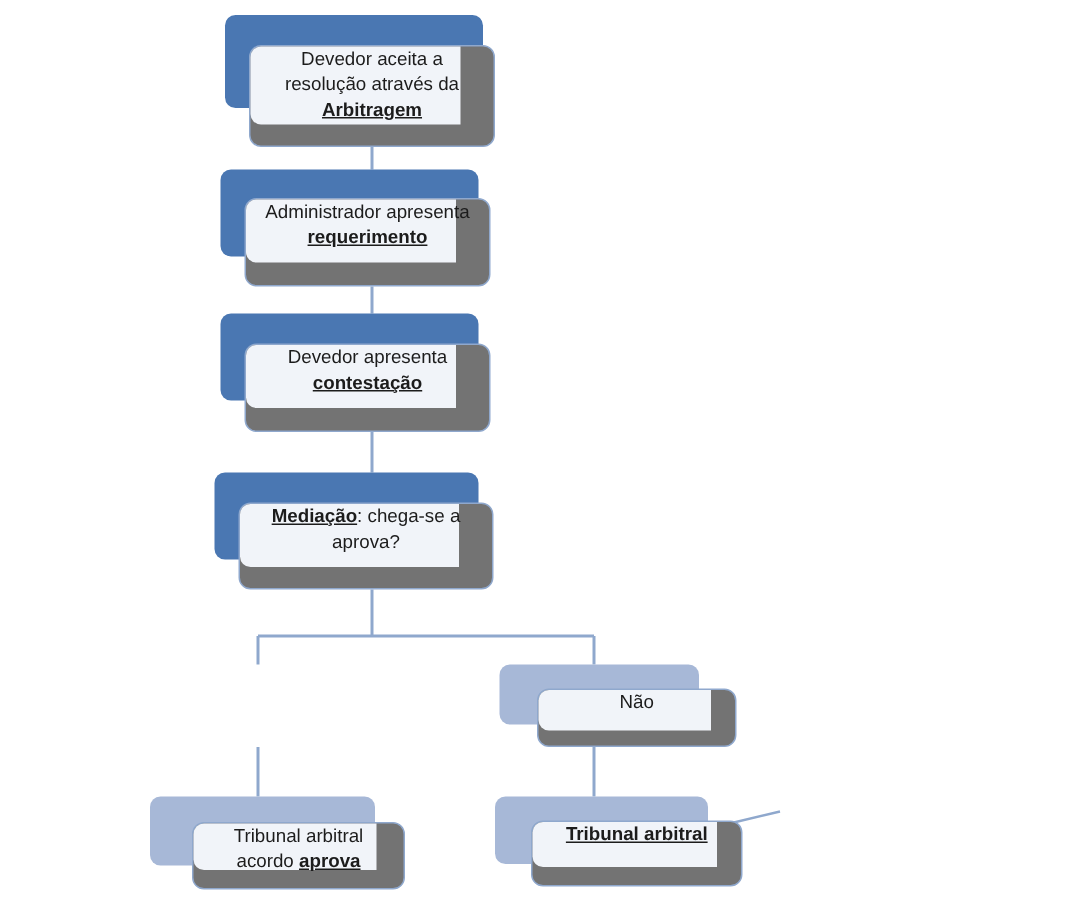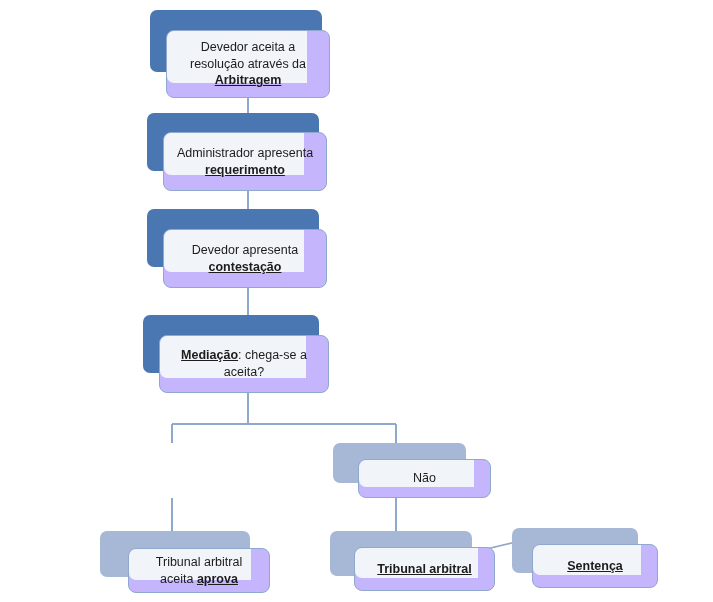--- a/index.html
+++ b/index.html
@@ -43,26 +43,26 @@
   .node .shadow {
     position: absolute;
     left: 0;
     top: 0;
     border-radius: 7px;
   }
 
   
   .node .card {
     position: absolute;
-    background: #c4b5fd;
+    background: #737373;
     border: 1.3px solid #8fa8cd;
     border-radius: 8px;
     box-sizing: border-box;
     display: flex;
-    align-items: center;
+    align-items: flex-start;
     justify-content: center;
   }
 
   
   .node .card .fill {
     position: absolute;
     left: 0;
     right: 22px;
     top: 0;
     background: #f1f4f9;
@@ -198,58 +198,49 @@
       </div>
     </div>
   </div>
 
   <div class="node" id="node-mediacao">
     <div class="shadow"></div>
     <div class="card">
       <div class="fill"></div>
       <div class="label">
         <b>Mediação</b><span>: chega-se a</span><br>
-        <span>aceita?</span>
+        <span>aprova?</span>
       </div>
     </div>
   </div>
 
 
   <div class="node" id="node-nao">
     <div class="shadow"></div>
     <div class="card">
       <div class="fill"></div>
       <div class="label">Não</div>
     </div>
   </div>
 
   <div class="node" id="node-aprova-acordo">
     <div class="shadow"></div>
     <div class="card">
       <div class="fill"></div>
       <div class="label">
         <span>Tribunal arbitral</span><br>
-        <span>aceita </span><b>aprova</b>
+        <span>acordo </span><b>aprova</b>
       </div>
     </div>
   </div>
 
   <div class="node" id="node-tribunal-arbitral">
     <div class="shadow"></div>
     <div class="card">
       <div class="fill"></div>
       <div class="label">
         <b>Tribunal arbitral</b>
       </div>
     </div>
   </div>
 
-  <div class="node" id="node-sentenca">
-    <div class="shadow"></div>
-    <div class="card">
-      <div class="fill"></div>
-      <div class="label">
-        <b>Sentença</b>
-      </div>
-    </div>
-  </div>
 
 </div>
 
 </body></html>

